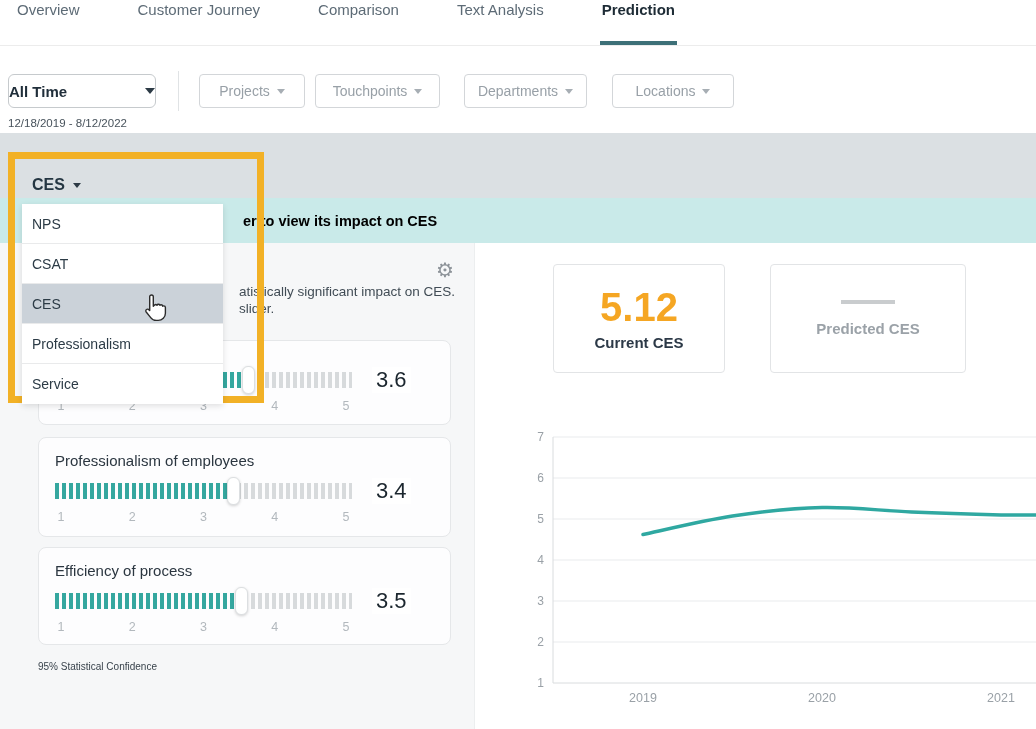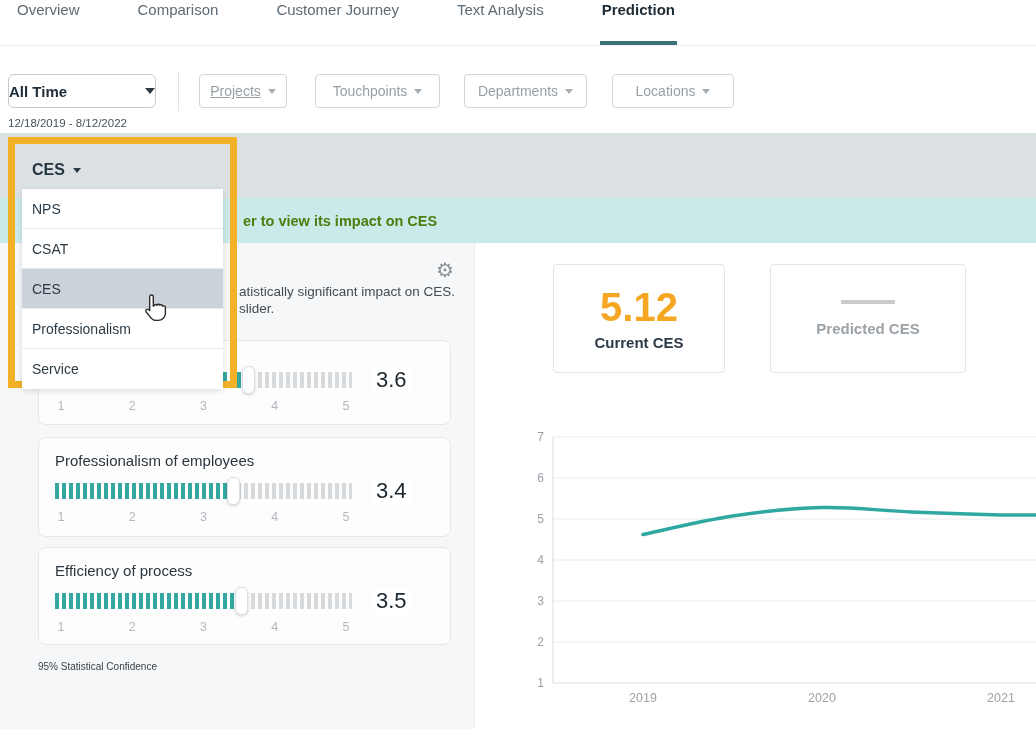--- a/index.html
+++ b/index.html
@@ -19,30 +19,30 @@
               font-size:15px; font-weight:bold; color:#202e3a; text-align:left;
               padding:0 0; display:flex; align-items:center; justify-content:space-between; }
   .caret-dark { width:0; height:0; border-left:5px solid transparent; border-right:5px solid transparent;
                 border-top:6px solid #2c3a45; display:inline-block; }
   .caret-gray { width:0; height:0; border-left:4px solid transparent; border-right:4px solid transparent;
                 border-top:5px solid #a7aeb4; display:inline-block; margin-left:7px; }
   .filter-divider { position:absolute; left:178px; top:71px; width:1px; height:40px; background:#e0e3e5; }
   .chip { position:absolute; top:74px; height:34px; border:1px solid #d3d6d9; border-radius:4px;
           background:#fff; color:#98a0a7; font-size:14px; display:flex; align-items:center;
           justify-content:center; padding:0 12px; }
-  .chip-projects { left:199px; width:88px;text-decoration:underline; }
+  .chip-projects { left:199px; width:106px; }
   .chip-touchpoints { left:315px; width:125px; }
   .chip-departments { left:464px; width:123px; }
   .chip-locations { left:612px; width:122px; }
   .date-range { position:absolute; left:8px; top:117px; font-size:11.5px; color:#47525b; }
   
   .gray-band { position:absolute; left:0; top:133px; width:1036px; height:65px; background:#dbe0e3; }
   .banner { position:absolute; left:0; top:198px; width:1036px; height:45px; background:#c9eae9;
             display:flex; align-items:center; }
-  .banner-text { margin-left:243px; font-size:14.5px; font-weight:bold; color:#4d7c0f; }
+  .banner-text { margin-left:243px; font-size:14.5px; font-weight:bold; color:#000000; }
   
   .drivers-panel { position:absolute; left:0; top:243px; width:475px; height:486px;
                    background:#f6f7f8; border-right:1px solid #eceeef; }
   .gear { position:absolute; left:436px; top:260px; font-size:20px; color:#8d9399; line-height:20px; }
   .intro-text { position:absolute; left:239px; top:283px; width:225px;
                 font-size:13.5px; line-height:17px; color:#414c55; }
   .driver-card { position:absolute; left:38px; width:413px; background:#fdfdfe;
                  border:1px solid #e5e7e9; border-radius:8px; padding:14px 16px; }
   .card-1 { top:340px; height:85px; padding-top:6px; }
   .card-2 { top:437px; height:100px; }
@@ -67,41 +67,41 @@
               align-items:center; justify-content:center;font-weight:bold; }
   .sum-current { left:553px; width:172px; }
   .sum-predicted { left:770px; width:196px; }
   .sum-value { font-size:40px; color:#f5a623; line-height:42px; }
   .sum-label { font-size:15px; color:#2c3947; margin-top:6px; }
   .pred-dash { width:54px; height:4px; background:#c9ccce; margin-bottom:16px; }
   .pred-label { font-size:15px; color:#9ba2a8; }
   
   .chart-wrap { position:absolute; left:520px; top:425px; width:516px; height:285px; }
   
-  .highlight-box { position:absolute; left:8px; top:137px; width:229px; height:251px;
+  .highlight-box { position:absolute; left:8px; top:152px; width:256px; height:251px;
                    border:7px solid #f2b126; z-index:20; background:transparent; }
   .dd-header { position:absolute; left:17px; top:7px; display:flex; align-items:center; gap:8px;
                font-size:16px; font-weight:bold; color:#243642; height:38px; padding-left:0; }
   .dd-menu { position:absolute; left:7px; top:45px; width:201px; background:#fff;
              box-shadow:0 2px 6px rgba(0,0,0,.12); }
   .dd-item { height:40px; display:flex; align-items:center; padding-left:10px;
              font-size:14px; color:#2c3b46; border-bottom:1px solid #e9eaeb; background:#fff; }
   .dd-item:last-child { border-bottom:none; }
   .dd-item.highlighted { background:#cbd2d9; }
   .cursor { position:absolute; left:142px; top:293px; z-index:30; }
 </style>
 </head>
 <body>
 
 <div class="app">
 
   <div class="tabbar">
     <div class="tab">Overview</div>
+    <div class="tab">Customer Journey</div>
     <div class="tab">Comparison</div>
-    <div class="tab">Customer Journey</div>
     <div class="tab">Text Analysis</div>
     <div class="tab active">Prediction</div>
   </div>
 
   <button class="time-btn">
     <span>All Time</span>
     <span class="caret-dark"></span>
   </button>
   <div class="filter-divider"></div>
   <button class="chip chip-projects">

